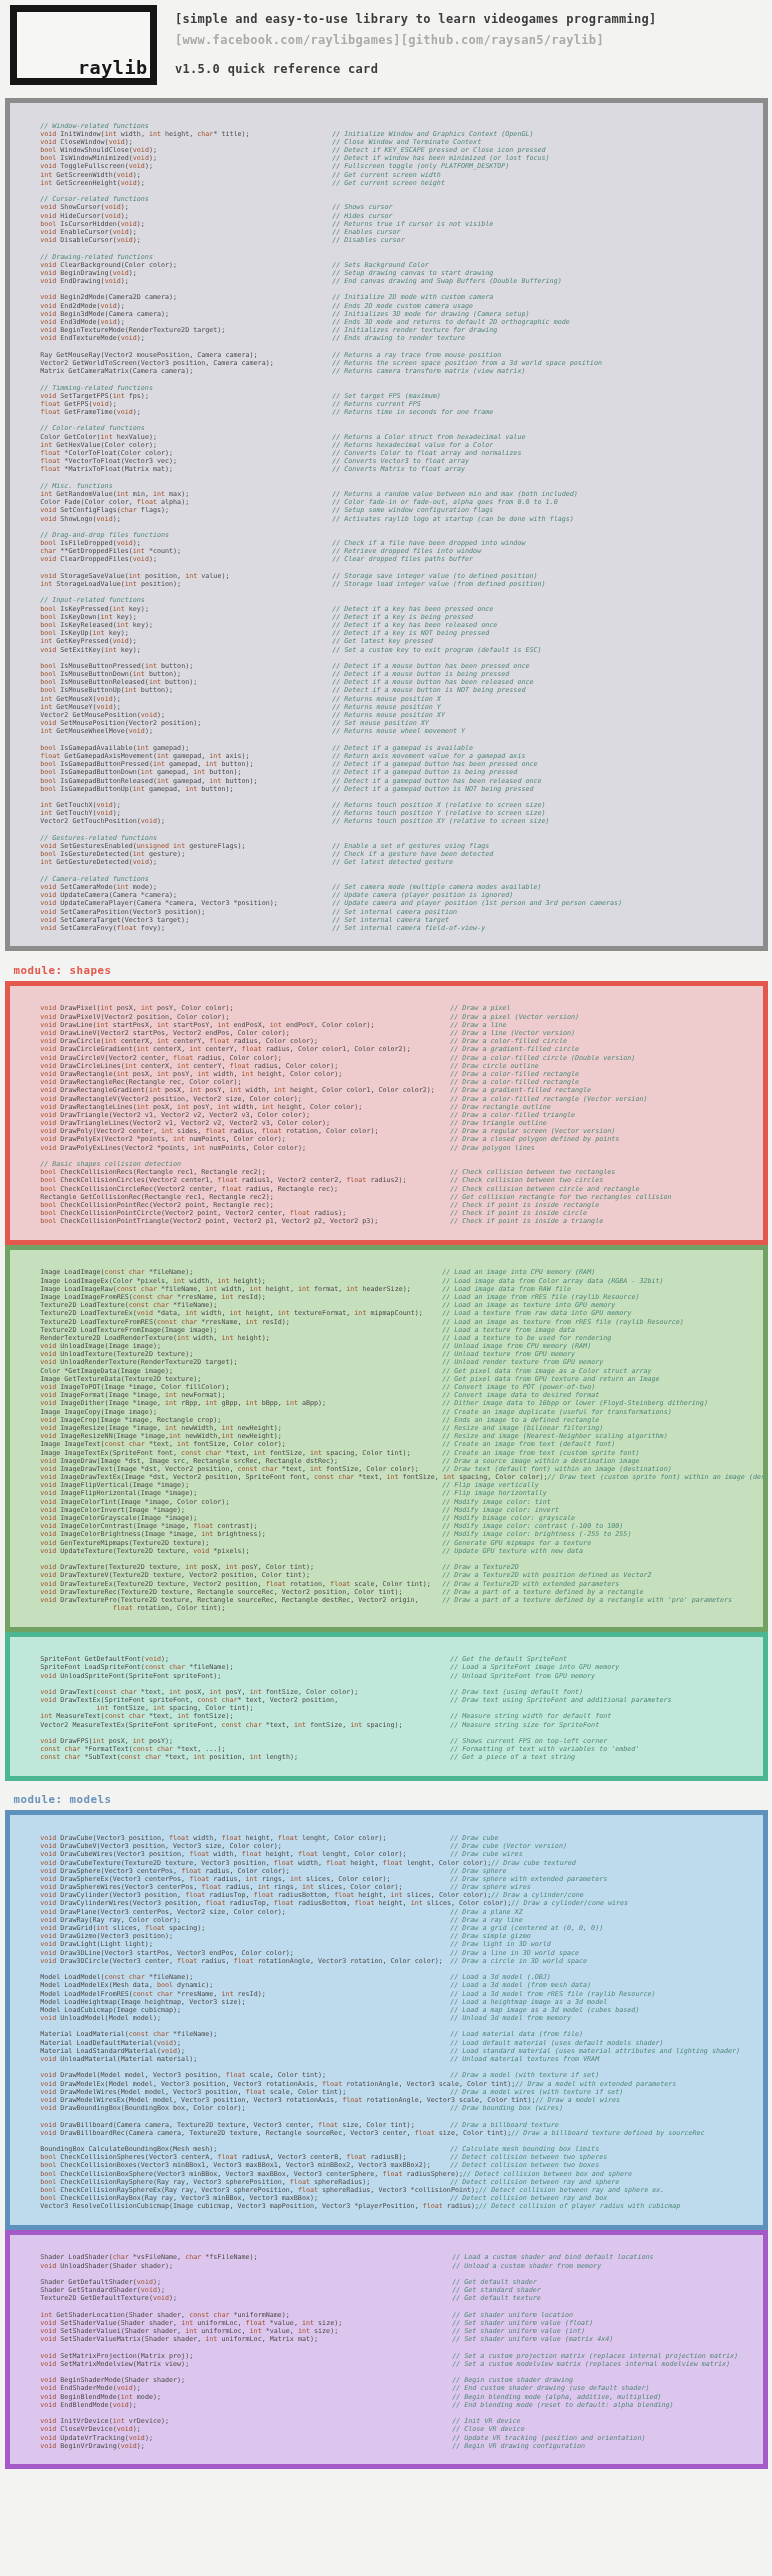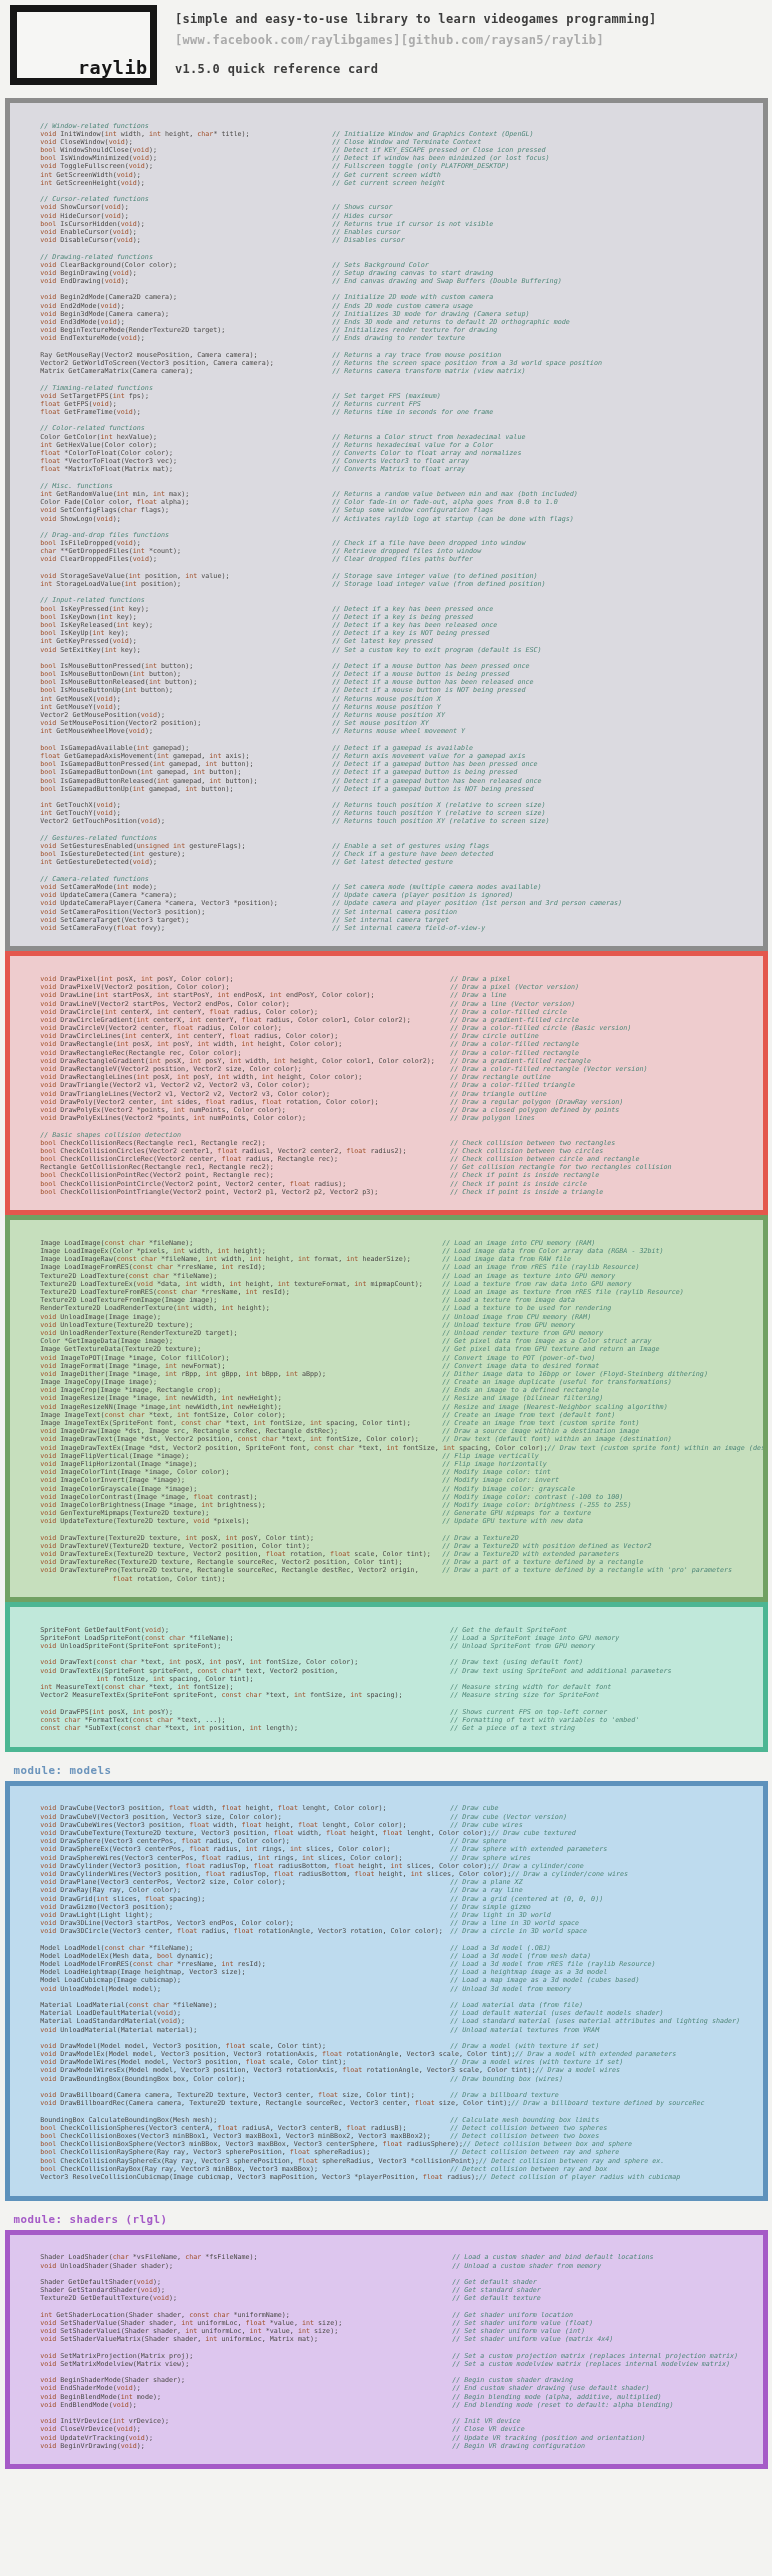--- a/index.html
+++ b/index.html
@@ -130,37 +130,38 @@
         <div class="ln"><span class="cmt">// Camera-related functions</span></div>
         <div class="ln"><span class="code" style="min-width:292px"><span class="kw">void</span> SetCameraMode(<span class="kw">int</span> mode);</span><span class="cmt">// Set camera mode (multiple camera modes available)</span></div>
         <div class="ln"><span class="code" style="min-width:292px"><span class="kw">void</span> UpdateCamera(Camera *camera);</span><span class="cmt">// Update camera (player position is ignored)</span></div>
         <div class="ln"><span class="code" style="min-width:292px"><span class="kw">void</span> UpdateCameraPlayer(Camera *camera, Vector3 *position);</span><span class="cmt">// Update camera and player position (1st person and 3rd person cameras)</span></div>
         <div class="ln"><span class="code" style="min-width:292px"><span class="kw">void</span> SetCameraPosition(Vector3 position);</span><span class="cmt">// Set internal camera position</span></div>
         <div class="ln"><span class="code" style="min-width:292px"><span class="kw">void</span> SetCameraTarget(Vector3 target);</span><span class="cmt">// Set internal camera target</span></div>
         <div class="ln"><span class="code" style="min-width:292px"><span class="kw">void</span> SetCameraFovy(<span class="kw">float</span> fovy);</span><span class="cmt">// Set internal camera field-of-view-y</span></div>
       </div>
     </section>
     <section class="section">
+      <div class="mlabel" style="color:#e4574d">module: shapes</div>
       <div class="box" style="border-color:#e4574d;background:#eeccce">
         <div class="ln"><span class="code" style="min-width:410px"><span class="kw">void</span> DrawPixel(<span class="kw">int</span> posX, <span class="kw">int</span> posY, Color color);</span><span class="cmt">// Draw a pixel</span></div>
         <div class="ln"><span class="code" style="min-width:410px"><span class="kw">void</span> DrawPixelV(Vector2 position, Color color);</span><span class="cmt">// Draw a pixel (Vector version)</span></div>
         <div class="ln"><span class="code" style="min-width:410px"><span class="kw">void</span> DrawLine(<span class="kw">int</span> startPosX, <span class="kw">int</span> startPosY, <span class="kw">int</span> endPosX, <span class="kw">int</span> endPosY, Color color);</span><span class="cmt">// Draw a line</span></div>
         <div class="ln"><span class="code" style="min-width:410px"><span class="kw">void</span> DrawLineV(Vector2 startPos, Vector2 endPos, Color color);</span><span class="cmt">// Draw a line (Vector version)</span></div>
         <div class="ln"><span class="code" style="min-width:410px"><span class="kw">void</span> DrawCircle(<span class="kw">int</span> centerX, <span class="kw">int</span> centerY, <span class="kw">float</span> radius, Color color);</span><span class="cmt">// Draw a color-filled circle</span></div>
         <div class="ln"><span class="code" style="min-width:410px"><span class="kw">void</span> DrawCircleGradient(<span class="kw">int</span> centerX, <span class="kw">int</span> centerY, <span class="kw">float</span> radius, Color color1, Color color2);</span><span class="cmt">// Draw a gradient-filled circle</span></div>
-        <div class="ln"><span class="code" style="min-width:410px"><span class="kw">void</span> DrawCircleV(Vector2 center, <span class="kw">float</span> radius, Color color);</span><span class="cmt">// Draw a color-filled circle (Basic version)</span></div>
+        <div class="ln"><span class="code" style="min-width:410px"><span class="kw">void</span> DrawCircleV(Vector2 center, <span class="kw">float</span> radius, Color color);</span><span class="cmt">// Draw a color-filled circle (Double version)</span></div>
         <div class="ln"><span class="code" style="min-width:410px"><span class="kw">void</span> DrawCircleLines(<span class="kw">int</span> centerX, <span class="kw">int</span> centerY, <span class="kw">float</span> radius, Color color);</span><span class="cmt">// Draw circle outline</span></div>
         <div class="ln"><span class="code" style="min-width:410px"><span class="kw">void</span> DrawRectangle(<span class="kw">int</span> posX, <span class="kw">int</span> posY, <span class="kw">int</span> width, <span class="kw">int</span> height, Color color);</span><span class="cmt">// Draw a color-filled rectangle</span></div>
         <div class="ln"><span class="code" style="min-width:410px"><span class="kw">void</span> DrawRectangleRec(Rectangle rec, Color color);</span><span class="cmt">// Draw a color-filled rectangle</span></div>
         <div class="ln"><span class="code" style="min-width:410px"><span class="kw">void</span> DrawRectangleGradient(<span class="kw">int</span> posX, <span class="kw">int</span> posY, <span class="kw">int</span> width, <span class="kw">int</span> height, Color color1, Color color2);</span><span class="cmt">// Draw a gradient-filled rectangle</span></div>
         <div class="ln"><span class="code" style="min-width:410px"><span class="kw">void</span> DrawRectangleV(Vector2 position, Vector2 size, Color color);</span><span class="cmt">// Draw a color-filled rectangle (Vector version)</span></div>
         <div class="ln"><span class="code" style="min-width:410px"><span class="kw">void</span> DrawRectangleLines(<span class="kw">int</span> posX, <span class="kw">int</span> posY, <span class="kw">int</span> width, <span class="kw">int</span> height, Color color);</span><span class="cmt">// Draw rectangle outline</span></div>
         <div class="ln"><span class="code" style="min-width:410px"><span class="kw">void</span> DrawTriangle(Vector2 v1, Vector2 v2, Vector2 v3, Color color);</span><span class="cmt">// Draw a color-filled triangle</span></div>
         <div class="ln"><span class="code" style="min-width:410px"><span class="kw">void</span> DrawTriangleLines(Vector2 v1, Vector2 v2, Vector2 v3, Color color);</span><span class="cmt">// Draw triangle outline</span></div>
-        <div class="ln"><span class="code" style="min-width:410px"><span class="kw">void</span> DrawPoly(Vector2 center, <span class="kw">int</span> sides, <span class="kw">float</span> radius, <span class="kw">float</span> rotation, Color color);</span><span class="cmt">// Draw a regular polygon (DrawRay version)</span></div>
+        <div class="ln"><span class="code" style="min-width:410px"><span class="kw">void</span> DrawPoly(Vector2 center, <span class="kw">int</span> sides, <span class="kw">float</span> radius, <span class="kw">float</span> rotation, Color color);</span><span class="cmt">// Draw a regular screen (Vector version)</span></div>
         <div class="ln"><span class="code" style="min-width:410px"><span class="kw">void</span> DrawPolyEx(Vector2 *points, <span class="kw">int</span> numPoints, Color color);</span><span class="cmt">// Draw a closed polygon defined by points</span></div>
         <div class="ln"><span class="code" style="min-width:410px"><span class="kw">void</span> DrawPolyExLines(Vector2 *points, <span class="kw">int</span> numPoints, Color color);</span><span class="cmt">// Draw polygon lines</span></div>
         <div class="ln"> </div>
         <div class="ln"><span class="cmt">// Basic shapes collision detection</span></div>
         <div class="ln"><span class="code" style="min-width:410px"><span class="kw">bool</span> CheckCollisionRecs(Rectangle rec1, Rectangle rec2);</span><span class="cmt">// Check collision between two rectangles</span></div>
         <div class="ln"><span class="code" style="min-width:410px"><span class="kw">bool</span> CheckCollisionCircles(Vector2 center1, <span class="kw">float</span> radius1, Vector2 center2, <span class="kw">float</span> radius2);</span><span class="cmt">// Check collision between two circles</span></div>
         <div class="ln"><span class="code" style="min-width:410px"><span class="kw">bool</span> CheckCollisionCircleRec(Vector2 center, <span class="kw">float</span> radius, Rectangle rec);</span><span class="cmt">// Check collision between circle and rectangle</span></div>
         <div class="ln"><span class="code" style="min-width:410px">Rectangle GetCollisionRec(Rectangle rec1, Rectangle rec2);</span><span class="cmt">// Get collision rectangle for two rectangles collision</span></div>
         <div class="ln"><span class="code" style="min-width:410px"><span class="kw">bool</span> CheckCollisionPointRec(Vector2 point, Rectangle rec);</span><span class="cmt">// Check if point is inside rectangle</span></div>
         <div class="ln"><span class="code" style="min-width:410px"><span class="kw">bool</span> CheckCollisionPointCircle(Vector2 point, Vector2 center, <span class="kw">float</span> radius);</span><span class="cmt">// Check if point is inside circle</span></div>
@@ -275,21 +276,20 @@
         <div class="ln"><span class="code" style="min-width:410px"><span class="kw">bool</span> CheckCollisionSpheres(Vector3 centerA, <span class="kw">float</span> radiusA, Vector3 centerB, <span class="kw">float</span> radiusB);</span><span class="cmt">// Detect collision between two spheres</span></div>
         <div class="ln"><span class="code" style="min-width:410px"><span class="kw">bool</span> CheckCollisionBoxes(Vector3 minBBox1, Vector3 maxBBox1, Vector3 minBBox2, Vector3 maxBBox2);</span><span class="cmt">// Detect collision between two boxes</span></div>
         <div class="ln"><span class="code" style="min-width:410px"><span class="kw">bool</span> CheckCollisionBoxSphere(Vector3 minBBox, Vector3 maxBBox, Vector3 centerSphere, <span class="kw">float</span> radiusSphere);</span><span class="cmt">// Detect collision between box and sphere</span></div>
         <div class="ln"><span class="code" style="min-width:410px"><span class="kw">bool</span> CheckCollisionRaySphere(Ray ray, Vector3 spherePosition, <span class="kw">float</span> sphereRadius);</span><span class="cmt">// Detect collision between ray and sphere</span></div>
         <div class="ln"><span class="code" style="min-width:410px"><span class="kw">bool</span> CheckCollisionRaySphereEx(Ray ray, Vector3 spherePosition, <span class="kw">float</span> sphereRadius, Vector3 *collisionPoint);</span><span class="cmt">// Detect collision between ray and sphere ex.</span></div>
         <div class="ln"><span class="code" style="min-width:410px"><span class="kw">bool</span> CheckCollisionRayBox(Ray ray, Vector3 minBBox, Vector3 maxBBox);</span><span class="cmt">// Detect collision between ray and box</span></div>
         <div class="ln"><span class="code" style="min-width:410px">Vector3 ResolveCollisionCubicmap(Image cubicmap, Vector3 mapPosition, Vector3 *playerPosition, <span class="kw">float</span> radius);</span><span class="cmt">// Detect collision of player radius with cubicmap</span></div>
       </div>
     </section>
     <section class="section">
-      <div class="mlabel" style="color:#a55bc7">module: shaders (rlgl)</div>
       <div class="box" style="border-color:#a55bc7;background:#ddc6ee">
         <div class="ln"><span class="code" style="min-width:412px">Shader LoadShader(<span class="kw">char</span> *vsFileName, <span class="kw">char</span> *fsFileName);</span><span class="cmt">// Load a custom shader and bind default locations</span></div>
         <div class="ln"><span class="code" style="min-width:412px"><span class="kw">void</span> UnloadShader(Shader shader);</span><span class="cmt">// Unload a custom shader from memory</span></div>
         <div class="ln"> </div>
         <div class="ln"><span class="code" style="min-width:412px">Shader GetDefaultShader(<span class="kw">void</span>);</span><span class="cmt">// Get default shader</span></div>
         <div class="ln"><span class="code" style="min-width:412px">Shader GetStandardShader(<span class="kw">void</span>);</span><span class="cmt">// Get standard shader</span></div>
         <div class="ln"><span class="code" style="min-width:412px">Texture2D GetDefaultTexture(<span class="kw">void</span>);</span><span class="cmt">// Get default texture</span></div>
         <div class="ln"> </div>
         <div class="ln"><span class="code" style="min-width:412px"><span class="kw">int</span> GetShaderLocation(Shader shader, <span class="kw">const</span> <span class="kw">char</span> *uniformName);</span><span class="cmt">// Get shader uniform location</span></div>
         <div class="ln"><span class="code" style="min-width:412px"><span class="kw">void</span> SetShaderValue(Shader shader, <span class="kw">int</span> uniformLoc, <span class="kw">float</span> *value, <span class="kw">int</span> size);</span><span class="cmt">// Set shader uniform value (float)</span></div>

